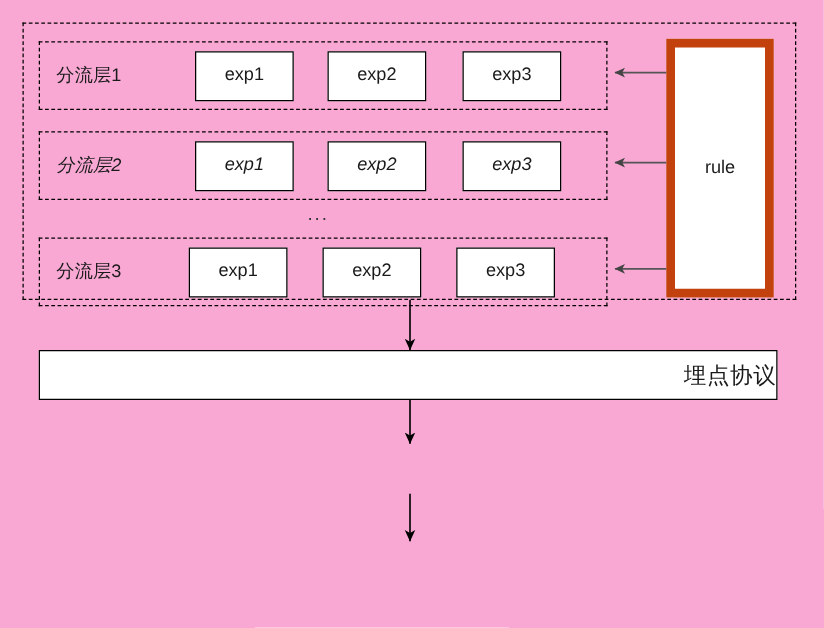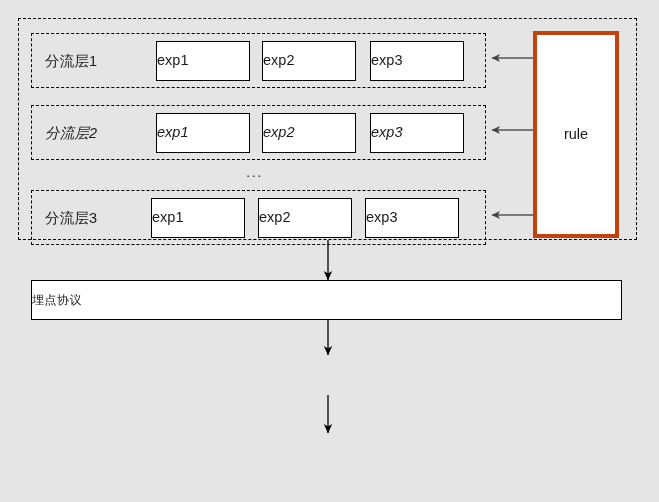--- a/index.html
+++ b/index.html
@@ -11,21 +11,21 @@
     width: 659px;
     height: 502px;
     font-family: "Liberation Sans", "DejaVu Sans", sans-serif;
     color: #1a1a1a;
     overflow: hidden;
   }
   #diagram {
     position: relative;
     width: 659px;
     height: 502px;
-    background: #e5e5e5;
+    background: #f9a8d4;
   }
 
   
   .outer-group {
     position: absolute;
     left: 18px;
     top: 18px;
     width: 619px;
     height: 222px;
     border: 1px dashed #000000;
@@ -52,28 +52,28 @@
     line-height: 1;
     white-space: nowrap;
     letter-spacing: 0.2px;
   }
 
   
   .exp-box {
     position: absolute;
     top: 50%;
     transform: translateY(-50%);
-    width: 94px;
+    width: 79px;
     height: 40px;
     border: 1px solid #000000;
     box-sizing: border-box;
     background: #ffffff;
     display: flex;
     align-items: center;
-    justify-content: flex-start;
+    justify-content: center;
     font-size: 14.5px;
     line-height: 1;
   }
   
   .r-a .exp-1 { left: 124px; }
   .r-a .exp-2 { left: 230px; }
   .r-a .exp-3 { left: 338px; }
   
   .r-b .exp-1 { left: 119px; }
   .r-b .exp-2 { left: 226px; }
@@ -90,21 +90,21 @@
     color: #333;
   }
 
   
   .rule-box {
     position: absolute;
     left: 533px;
     top: 31px;
     width: 86px;
     height: 207px;
-    border: 4px solid #c2410c;
+    border: 7px solid #c2410c;
     box-sizing: border-box;
     background: #ffffff;
     display: flex;
     align-items: center;
     justify-content: center;
     font-size: 14.5px;
     line-height: 1;
   }
 
   
@@ -121,22 +121,22 @@
   .stage-box {
     position: absolute;
     left: 31px;
     width: 591px;
     height: 40px;
     border: 1px solid #000000;
     box-sizing: border-box;
     background: #ffffff;
     display: flex;
     align-items: center;
-    justify-content: flex-start;
-    font-size: 12px;
+    justify-content: flex-end;
+    font-size: 18px;
     line-height: 1;
     letter-spacing: 0.5px;
   }
   .stage-1 { top: 280px; }
   .stage-2 { top: 355px; }
   .stage-3 { top: 433px; }
 </style>
 </head>
 <body>
 

